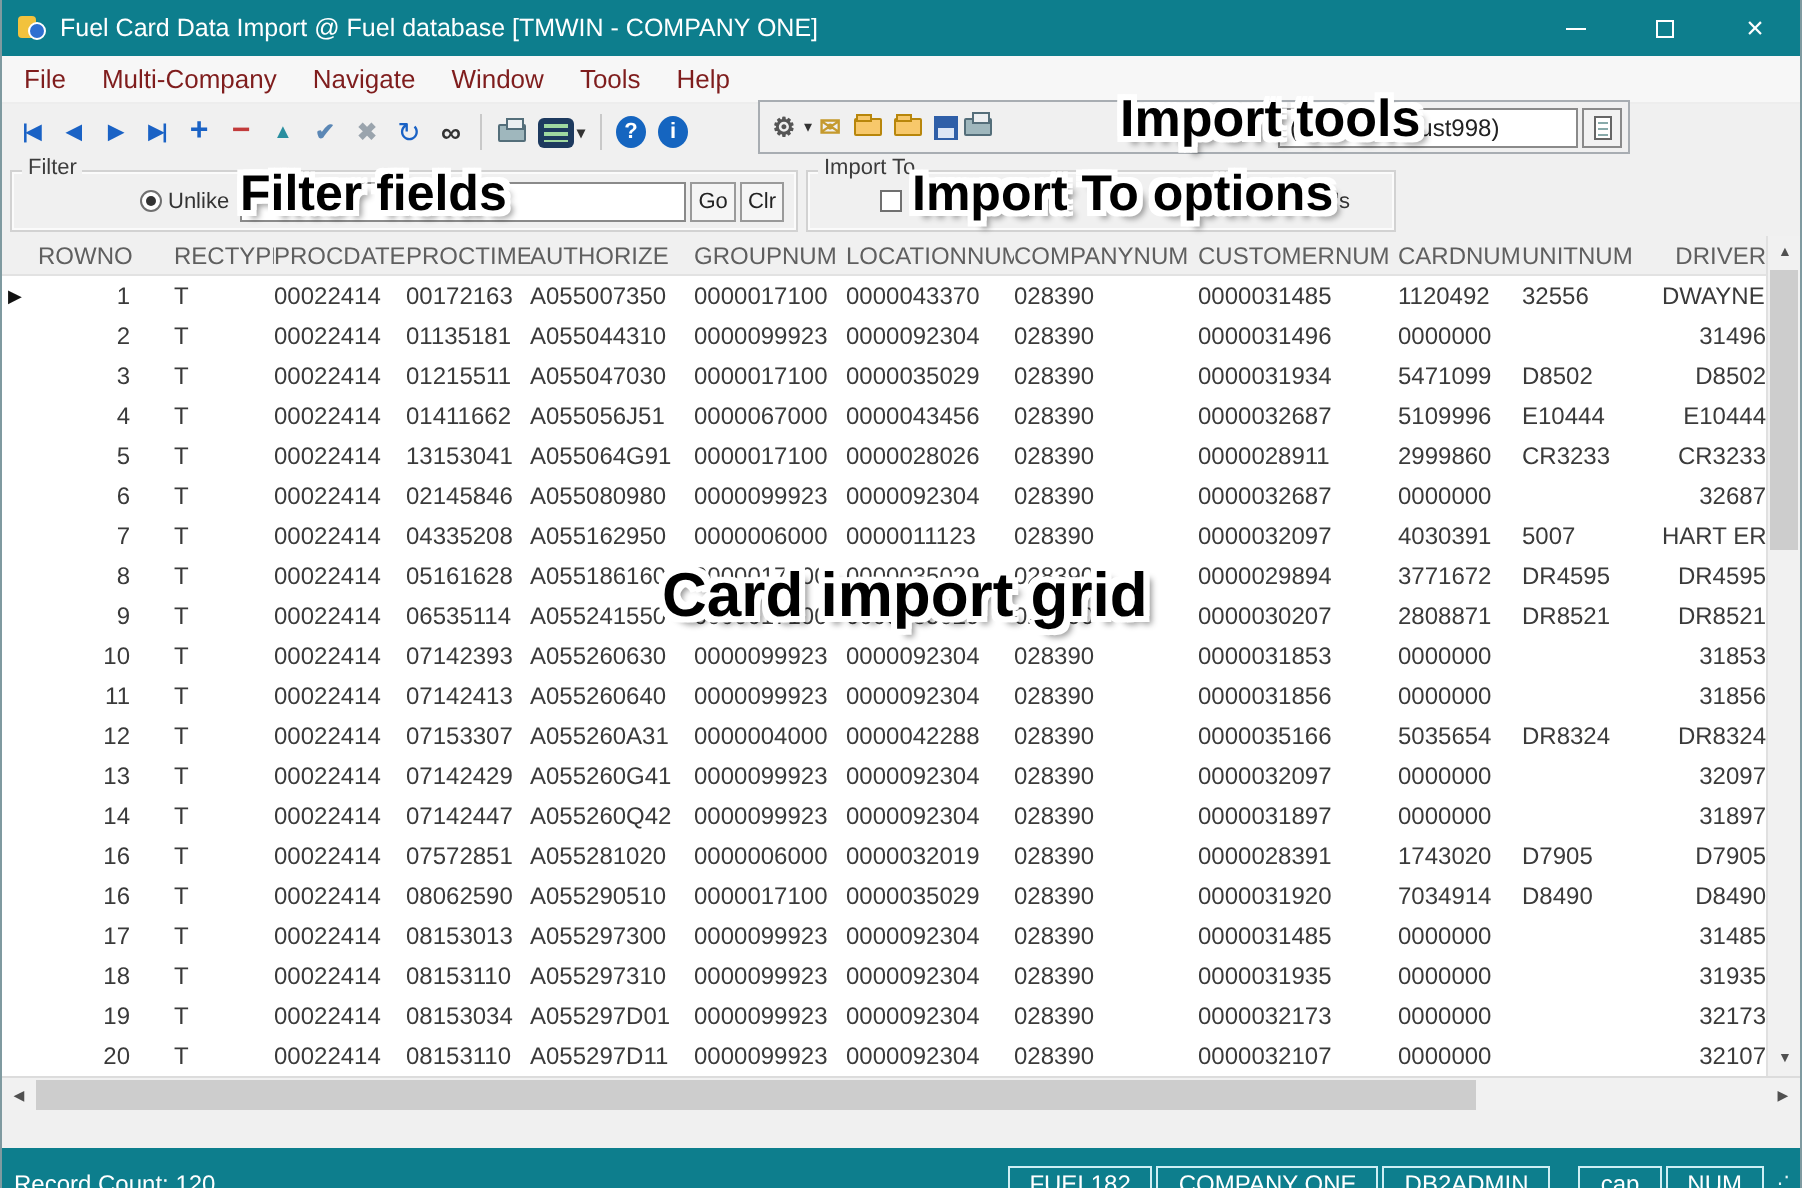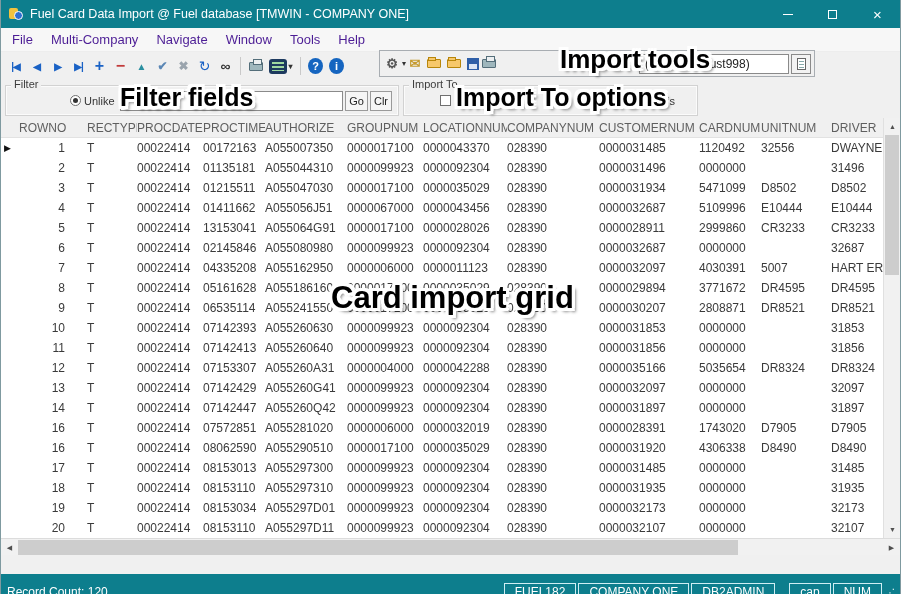--- a/index.html
+++ b/index.html
@@ -16,21 +16,21 @@
   .title-text { font-size:12.5px; white-space:nowrap; }
   .win-controls { margin-left:auto; display:flex; height:28px; }
   .winbtn { width:45px; height:28px; display:flex; align-items:center; justify-content:center; }
   .min-glyph { width:10px; height:1px; background:#fff; display:block; }
   .max-glyph { width:9px; height:9px; border:1px solid #fff; display:block; }
   .close-glyph { font-size:15px; color:#fff; line-height:1; }
 
   
   .menubar { height:24px; background:#f7f7f7; display:flex; align-items:center; padding-left:2px;
     border-bottom:1px solid #ededed; }
-  .menu-item { font-size:13px; color:#4c1d95; padding:0 9px; line-height:24px; }
+  .menu-item { font-size:13px; color:#7f1d1d; padding:0 9px; line-height:24px; }
 
   
   .toolbar { position:relative; height:28px; background:#f0f0f0; display:flex; align-items:center; padding-left:4px; }
   .tbtn { width:21px; height:22px; display:flex; align-items:center; justify-content:center;
     font-weight:bold; font-size:12px; color:#444; flex:0 0 auto; }
   .nav   { color:#1a62c5; font-size:10px; letter-spacing:-1px; }
   .plus  { color:#1a62c5; font-size:16px; }
   .minus { color:#c23b3b; font-size:16px; }
   .tri   { color:#2a8fa0; font-size:10px; }
   .check { color:#5b87b5; font-size:12px; }
@@ -91,21 +91,21 @@
   .grid-inner { position:absolute; left:0; top:0; right:17px; bottom:0; overflow:hidden; }
   .grid-header { display:flex; height:20px; background:#f0f0f0; border-bottom:1px solid #e2e2e2; }
   .grow { display:flex; height:20px; background:#fff; }
   .gcell { flex:0 0 auto; overflow:hidden; white-space:nowrap; font-size:12px; color:#3a3a3a; line-height:20px; }
   .grid-header .gcell { color:#5f5f5f; }
   .c-rowsel { width:16px; padding-left:3px; font-size:9px; color:#111; }
   .c0 { width:70px; text-align:right; padding-right:22px; }
   .grid-header .c0 { text-align:left; padding-left:2px; padding-right:0; }
   .c1 { width:50px; } .c2 { width:66px; } .c3 { width:62px; } .c4 { width:82px; }
   .c5 { width:76px; } .c6 { width:84px; } .c7 { width:92px; } .c8 { width:100px; }
-  .c9 { width:62px; } .c10 { width:70px; } .c11 { flex:1 1 auto; }
+  .c9 { width:62px; } .c10 { width:70px; } .c11 { flex:1 1 auto;text-align:right; }
 
   
   .vscroll { position:absolute; right:0; top:0; width:17px; height:420px; background:#f1f1f1; border-left:1px solid #e0e0e0; }
   .sarrow { position:absolute; left:0; width:17px; height:17px; display:flex; align-items:center;
     justify-content:center; font-size:7px; color:#505050; }
   .v-up { top:0; } .v-down { bottom:0; }
   .vthumb { position:absolute; left:1px; right:1px; top:17px; height:140px; background:#cdcdcd; }
   .hscroll { position:relative; height:17px; background:#f1f1f1; border-top:1px solid #dcdcdc; }
   .h-left { left:0; top:0; } .h-right { left:auto; right:0; top:0; }
   .hthumb { position:absolute; left:17px; top:1px; height:15px; width:720px; background:#cdcdcd; }
@@ -477,21 +477,21 @@
             <div class="gcell c-rowsel"></div>
             <div class="gcell c0">16</div>
             <div class="gcell c1">T</div>
             <div class="gcell c2">00022414</div>
             <div class="gcell c3">08062590</div>
             <div class="gcell c4">A055290510</div>
             <div class="gcell c5">0000017100</div>
             <div class="gcell c6">0000035029</div>
             <div class="gcell c7">028390</div>
             <div class="gcell c8">0000031920</div>
-            <div class="gcell c9">4306338</div>
+            <div class="gcell c9">7034914</div>
             <div class="gcell c10">D8490</div>
             <div class="gcell c11">D8490</div>
           </div>
           <div class="grow">
             <div class="gcell c-rowsel"></div>
             <div class="gcell c0">17</div>
             <div class="gcell c1">T</div>
             <div class="gcell c2">00022414</div>
             <div class="gcell c3">08153013</div>
             <div class="gcell c4">A055297300</div>

